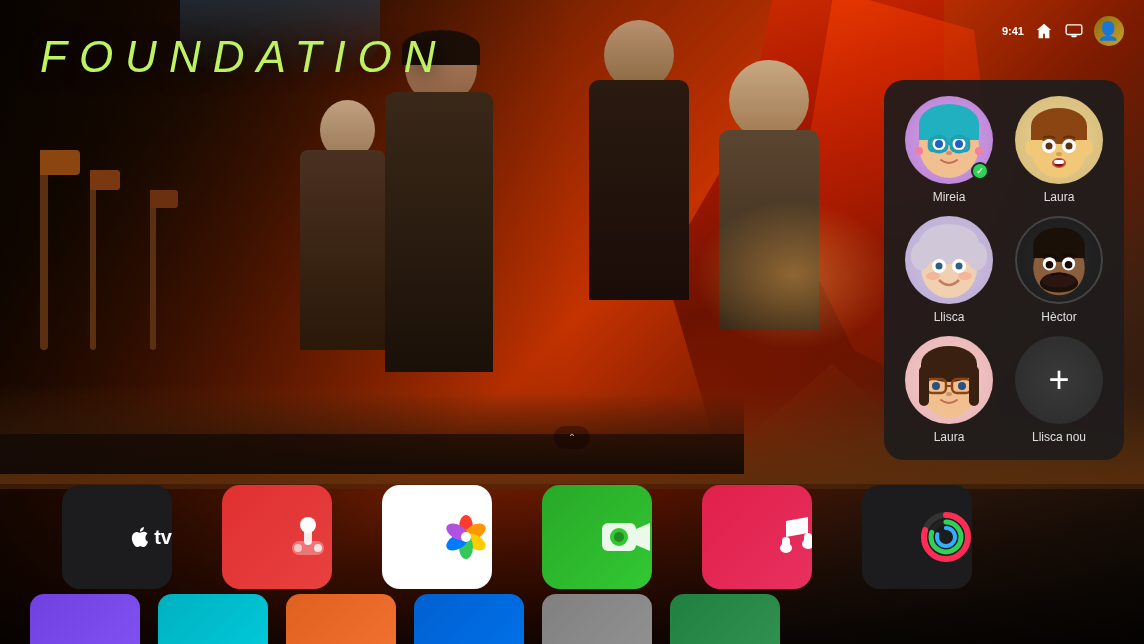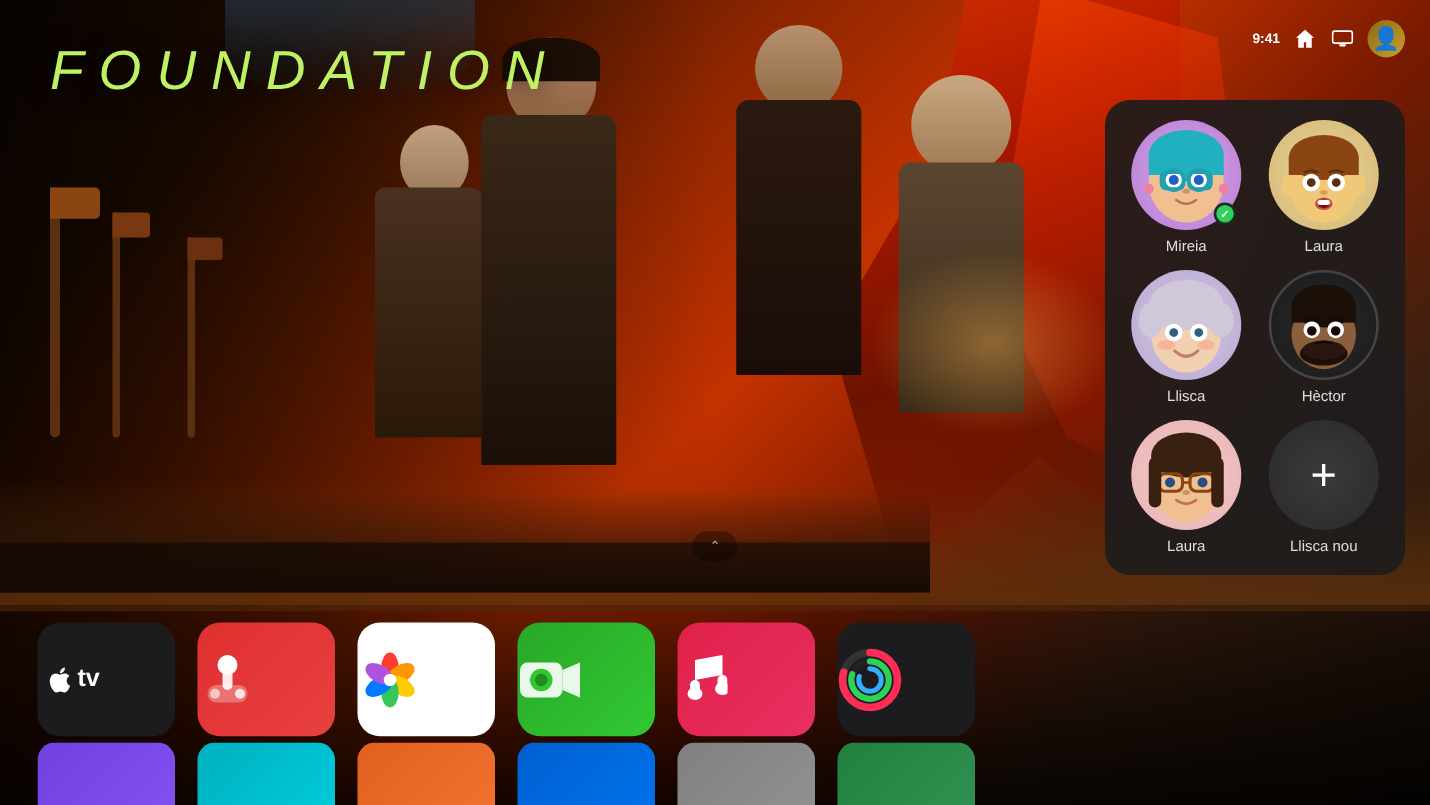--- a/index.html
+++ b/index.html
@@ -211,28 +211,29 @@
 
     .add-icon {
       color: white;
       font-size: 36px;
       font-weight: 200;
       line-height: 1;
     }
 
     .app-icon {
       width: 110px;
-      height: 91px;
+      height: 104px;
       border-radius: 18px;
       display: flex;
       flex-direction: column;
-      align-items: flex-start;
+      align-items: flex-end;
       justify-content: center;
       cursor: pointer;
       flex-shrink: 0;
+      margin-left: 32px;
     }
 
     
     .app-apple-tv { background: #1c1c1e; }
     .app-arcade { background: linear-gradient(135deg, #e03030, #e84040); }
     .app-photos { background: white; }
     .app-facetime { background: linear-gradient(135deg, #28a828, #32c832); }
     .app-music { background: linear-gradient(135deg, #e0204a, #e83060); }
     .app-fitness { background: #1c1c1e; }
 

